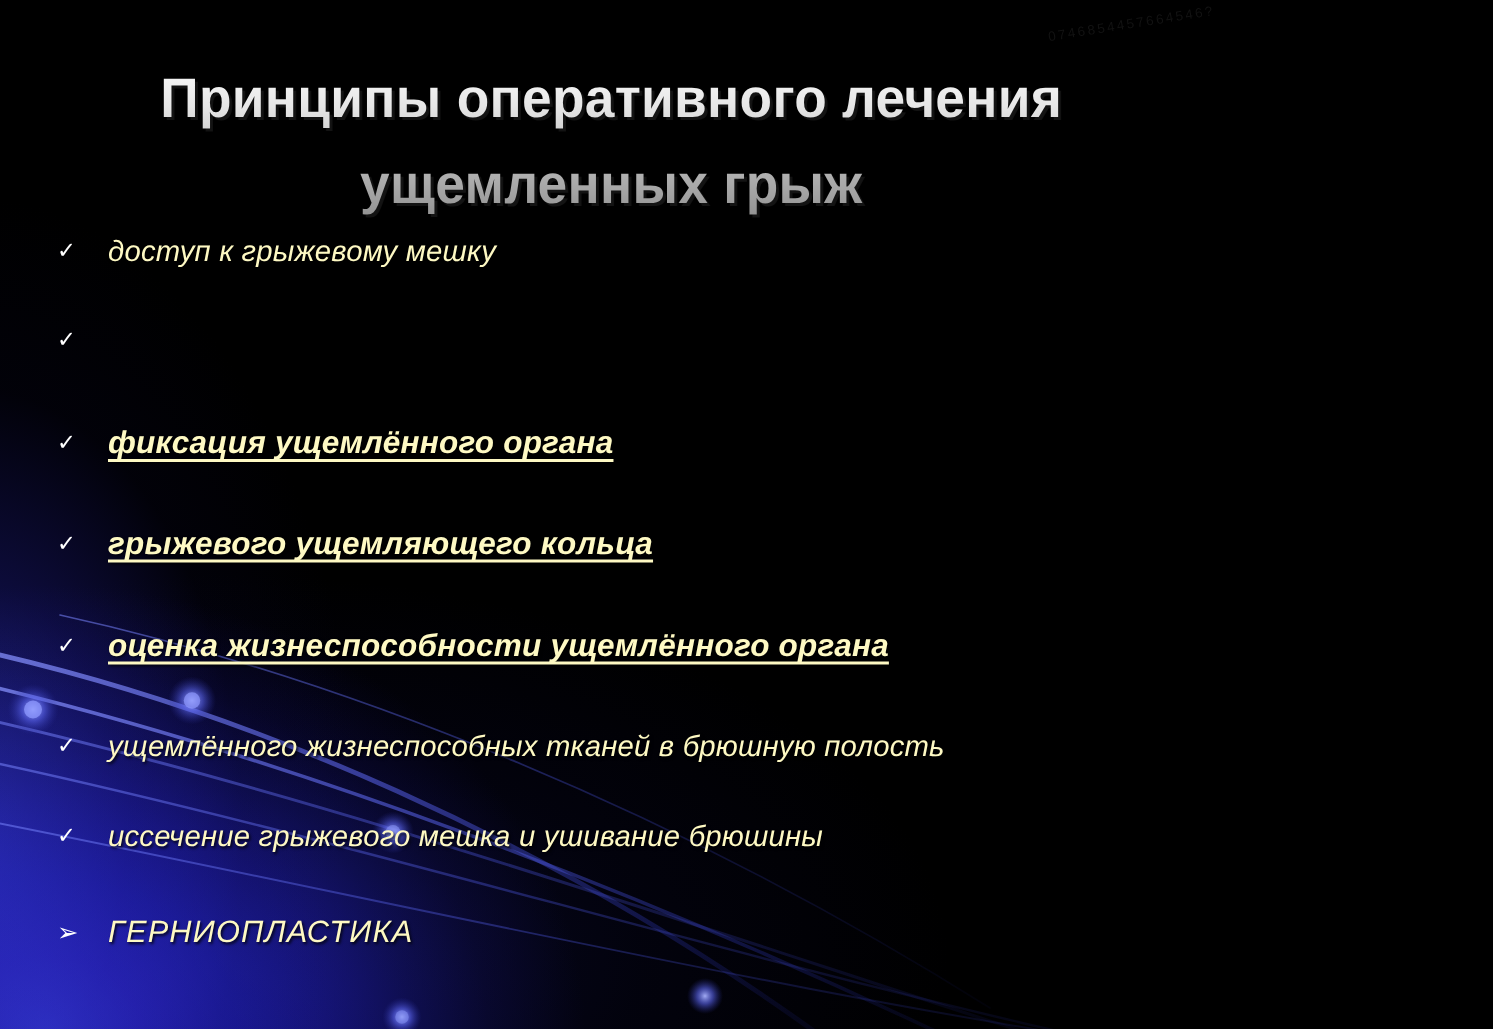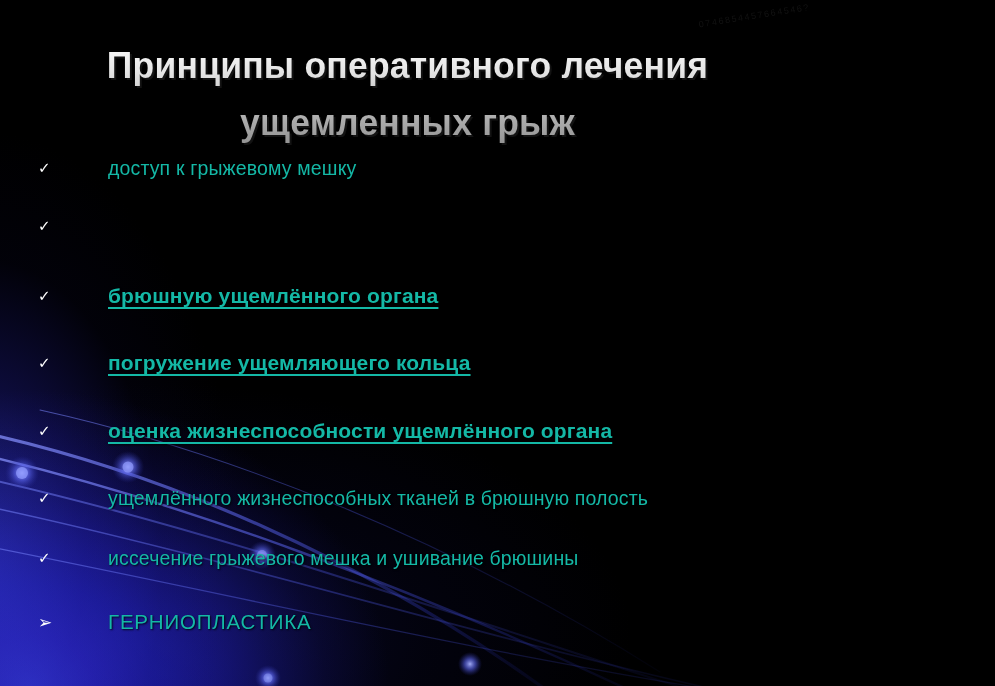--- a/index.html
+++ b/index.html
@@ -131,27 +131,27 @@
     position: relative;
     top: -2px;
   }
   .bullet.arrow {
     font-size: 17px;
     top: -1px;
   }
 
   .txt {
     display: inline-block;
-    color: #14b8a6;
-    font-family: "Liberation Sans", "DejaVu Sans", sans-serif;
+    color: #fef9c3;
+    font-family: "Liberation Sans", "DejaVu Sans", sans-serif;
+    font-style: italic;
     font-size: 19.5px;
     line-height: 1.1;
     letter-spacing: 0.15px;
     text-shadow: 1px 1px 2px rgba(0,0,0,0.85);
-    margin-left: 36px;
   }
 
   .txt.em {
     font-weight: bold;
     font-size: 21px;
     text-decoration: underline;
     text-underline-offset: 4px;
     text-decoration-thickness: 2px;
   }
 
@@ -232,26 +232,26 @@
       <span class="bullet">✓</span>
       <span class="txt">доступ к грыжевому мешку</span>
     </div>
 
     <div class="item r1">
       <span class="bullet">✓</span>
     </div>
 
     <div class="item r2">
       <span class="bullet">✓</span>
-        <span class="txt em">брюшную ущемлённого органа</span>
+        <span class="txt em">фиксация ущемлённого органа</span>
     </div>
 
     <div class="item r3">
       <span class="bullet">✓</span>
-      <span class="txt em">погружение ущемляющего кольца</span>
+      <span class="txt em">грыжевого ущемляющего кольца</span>
     </div>
 
     <div class="item r4">
       <span class="bullet">✓</span>
       <span class="txt em">оценка жизнеспособности ущемлённого органа</span>
     </div>
 
     <div class="item r5">
       <span class="bullet">✓</span>
       <span class="txt">ущемлённого жизнеспособных тканей в брюшную полость</span>

